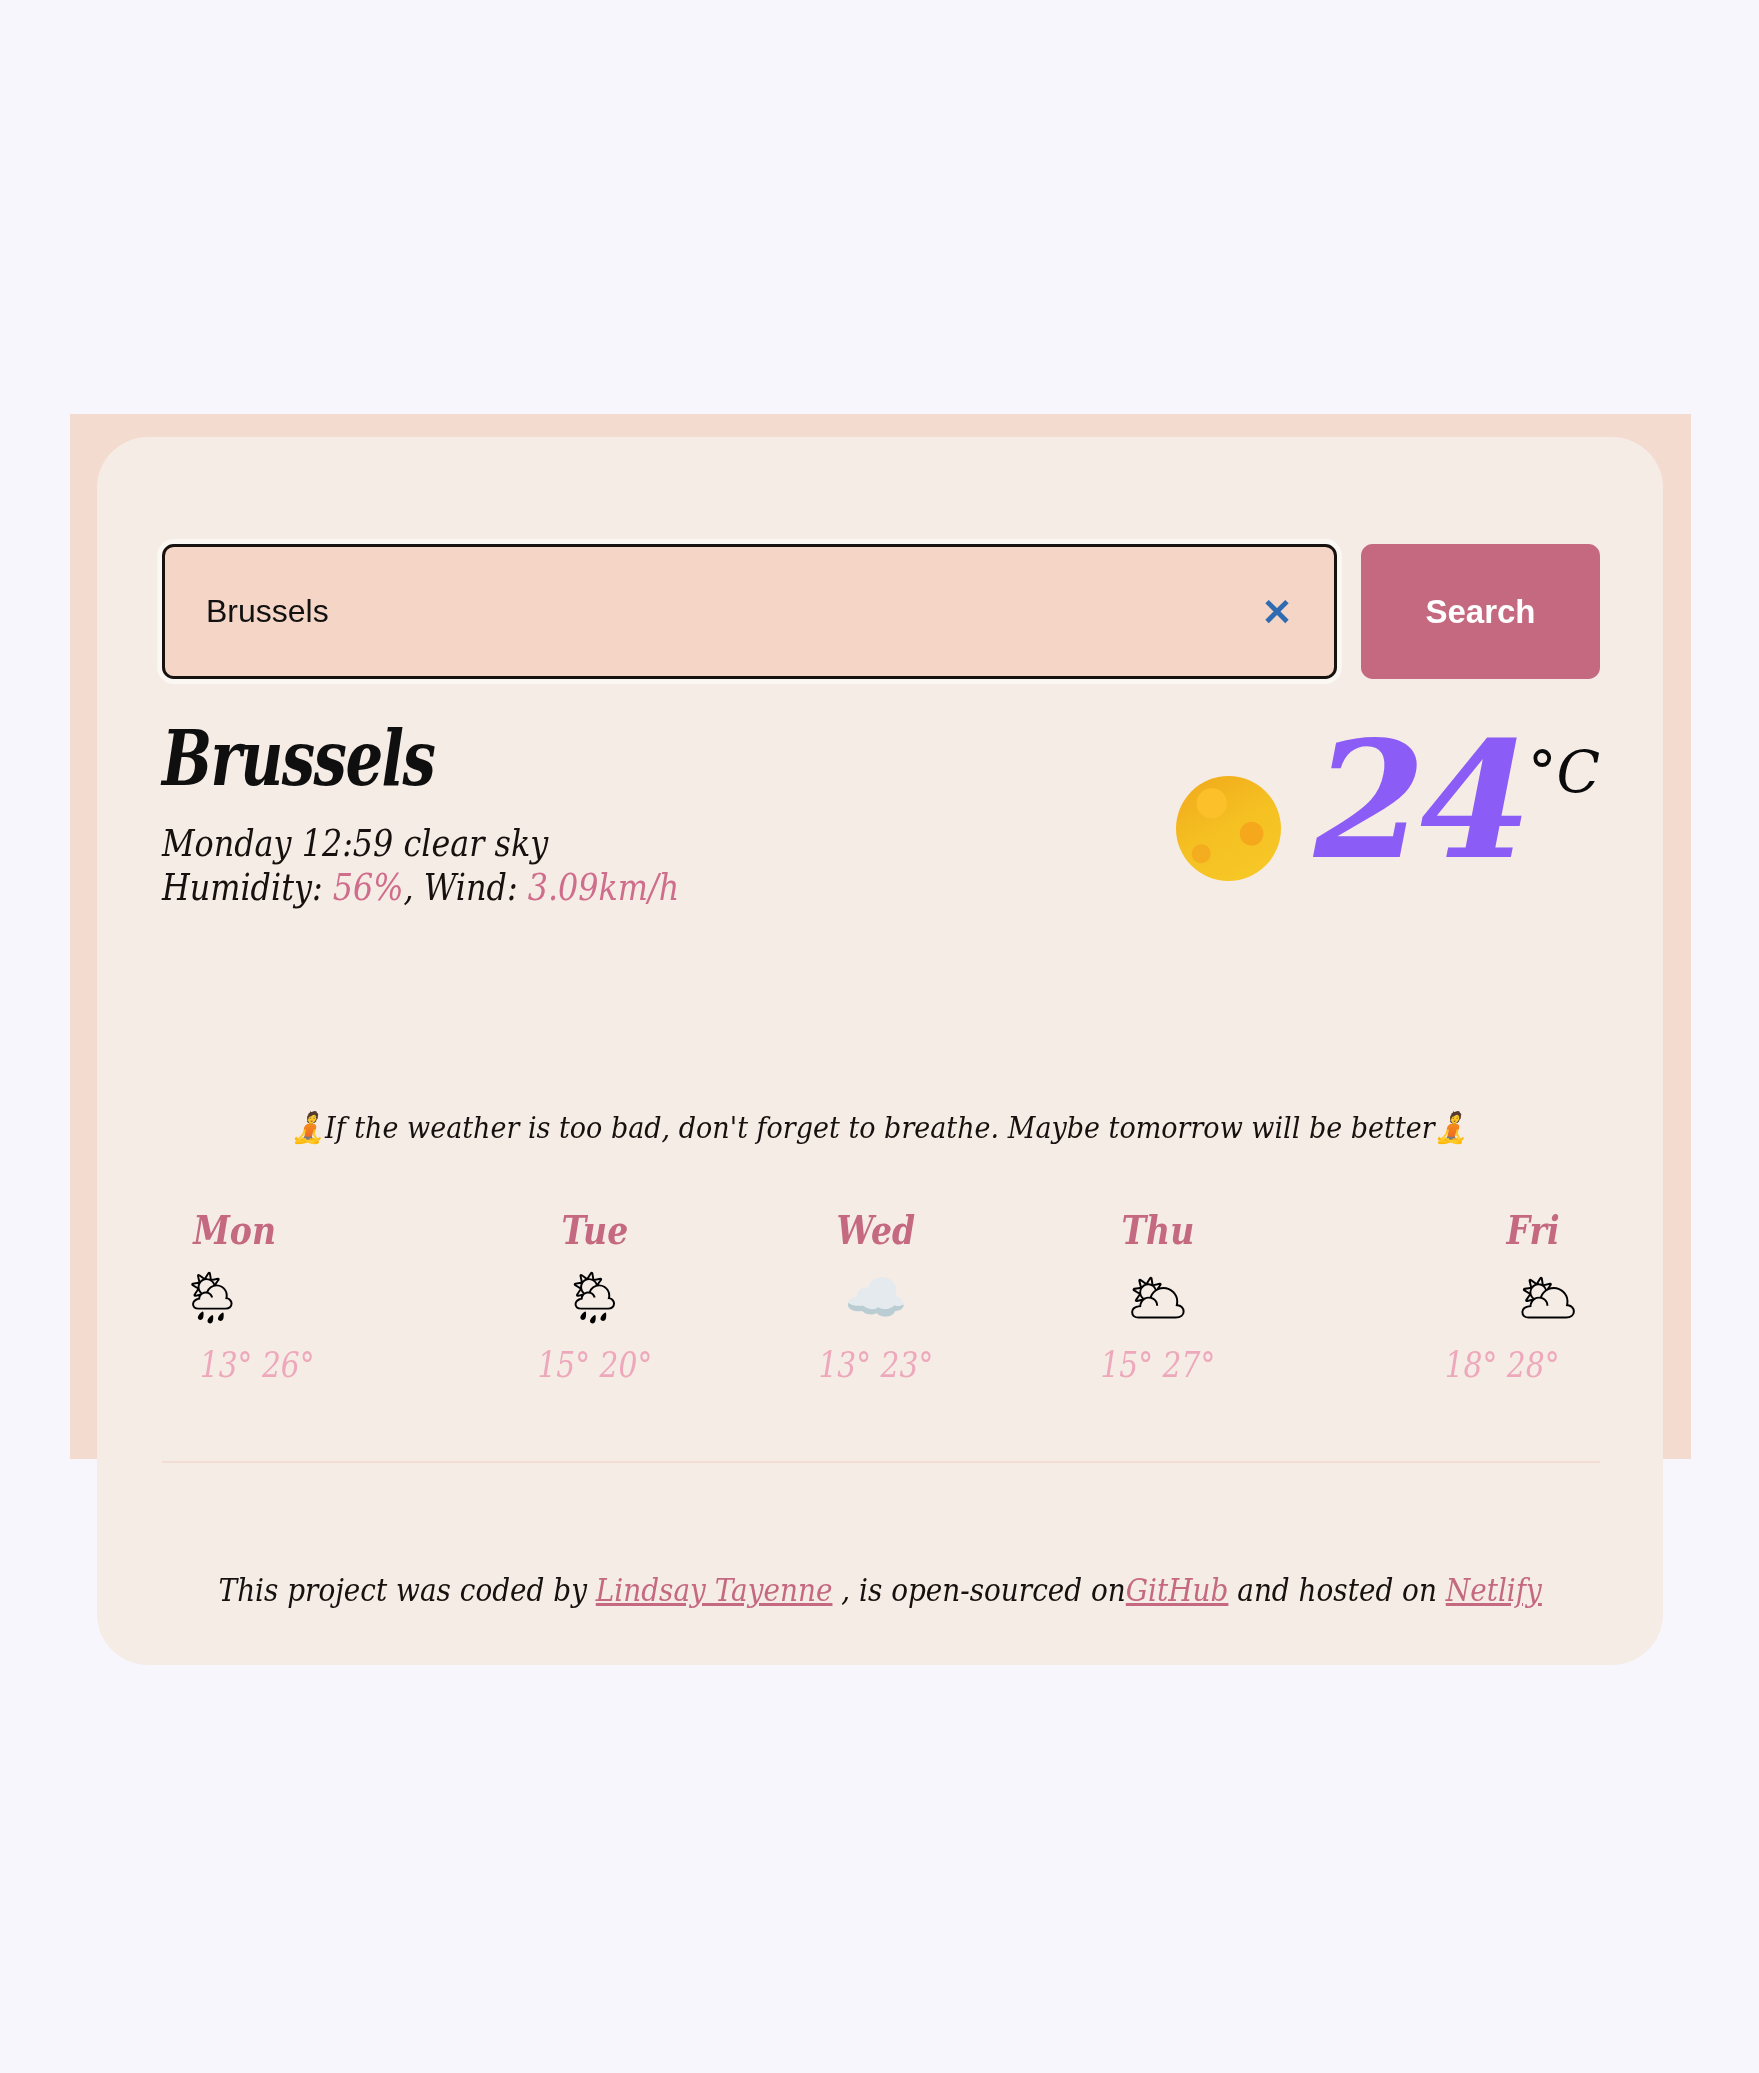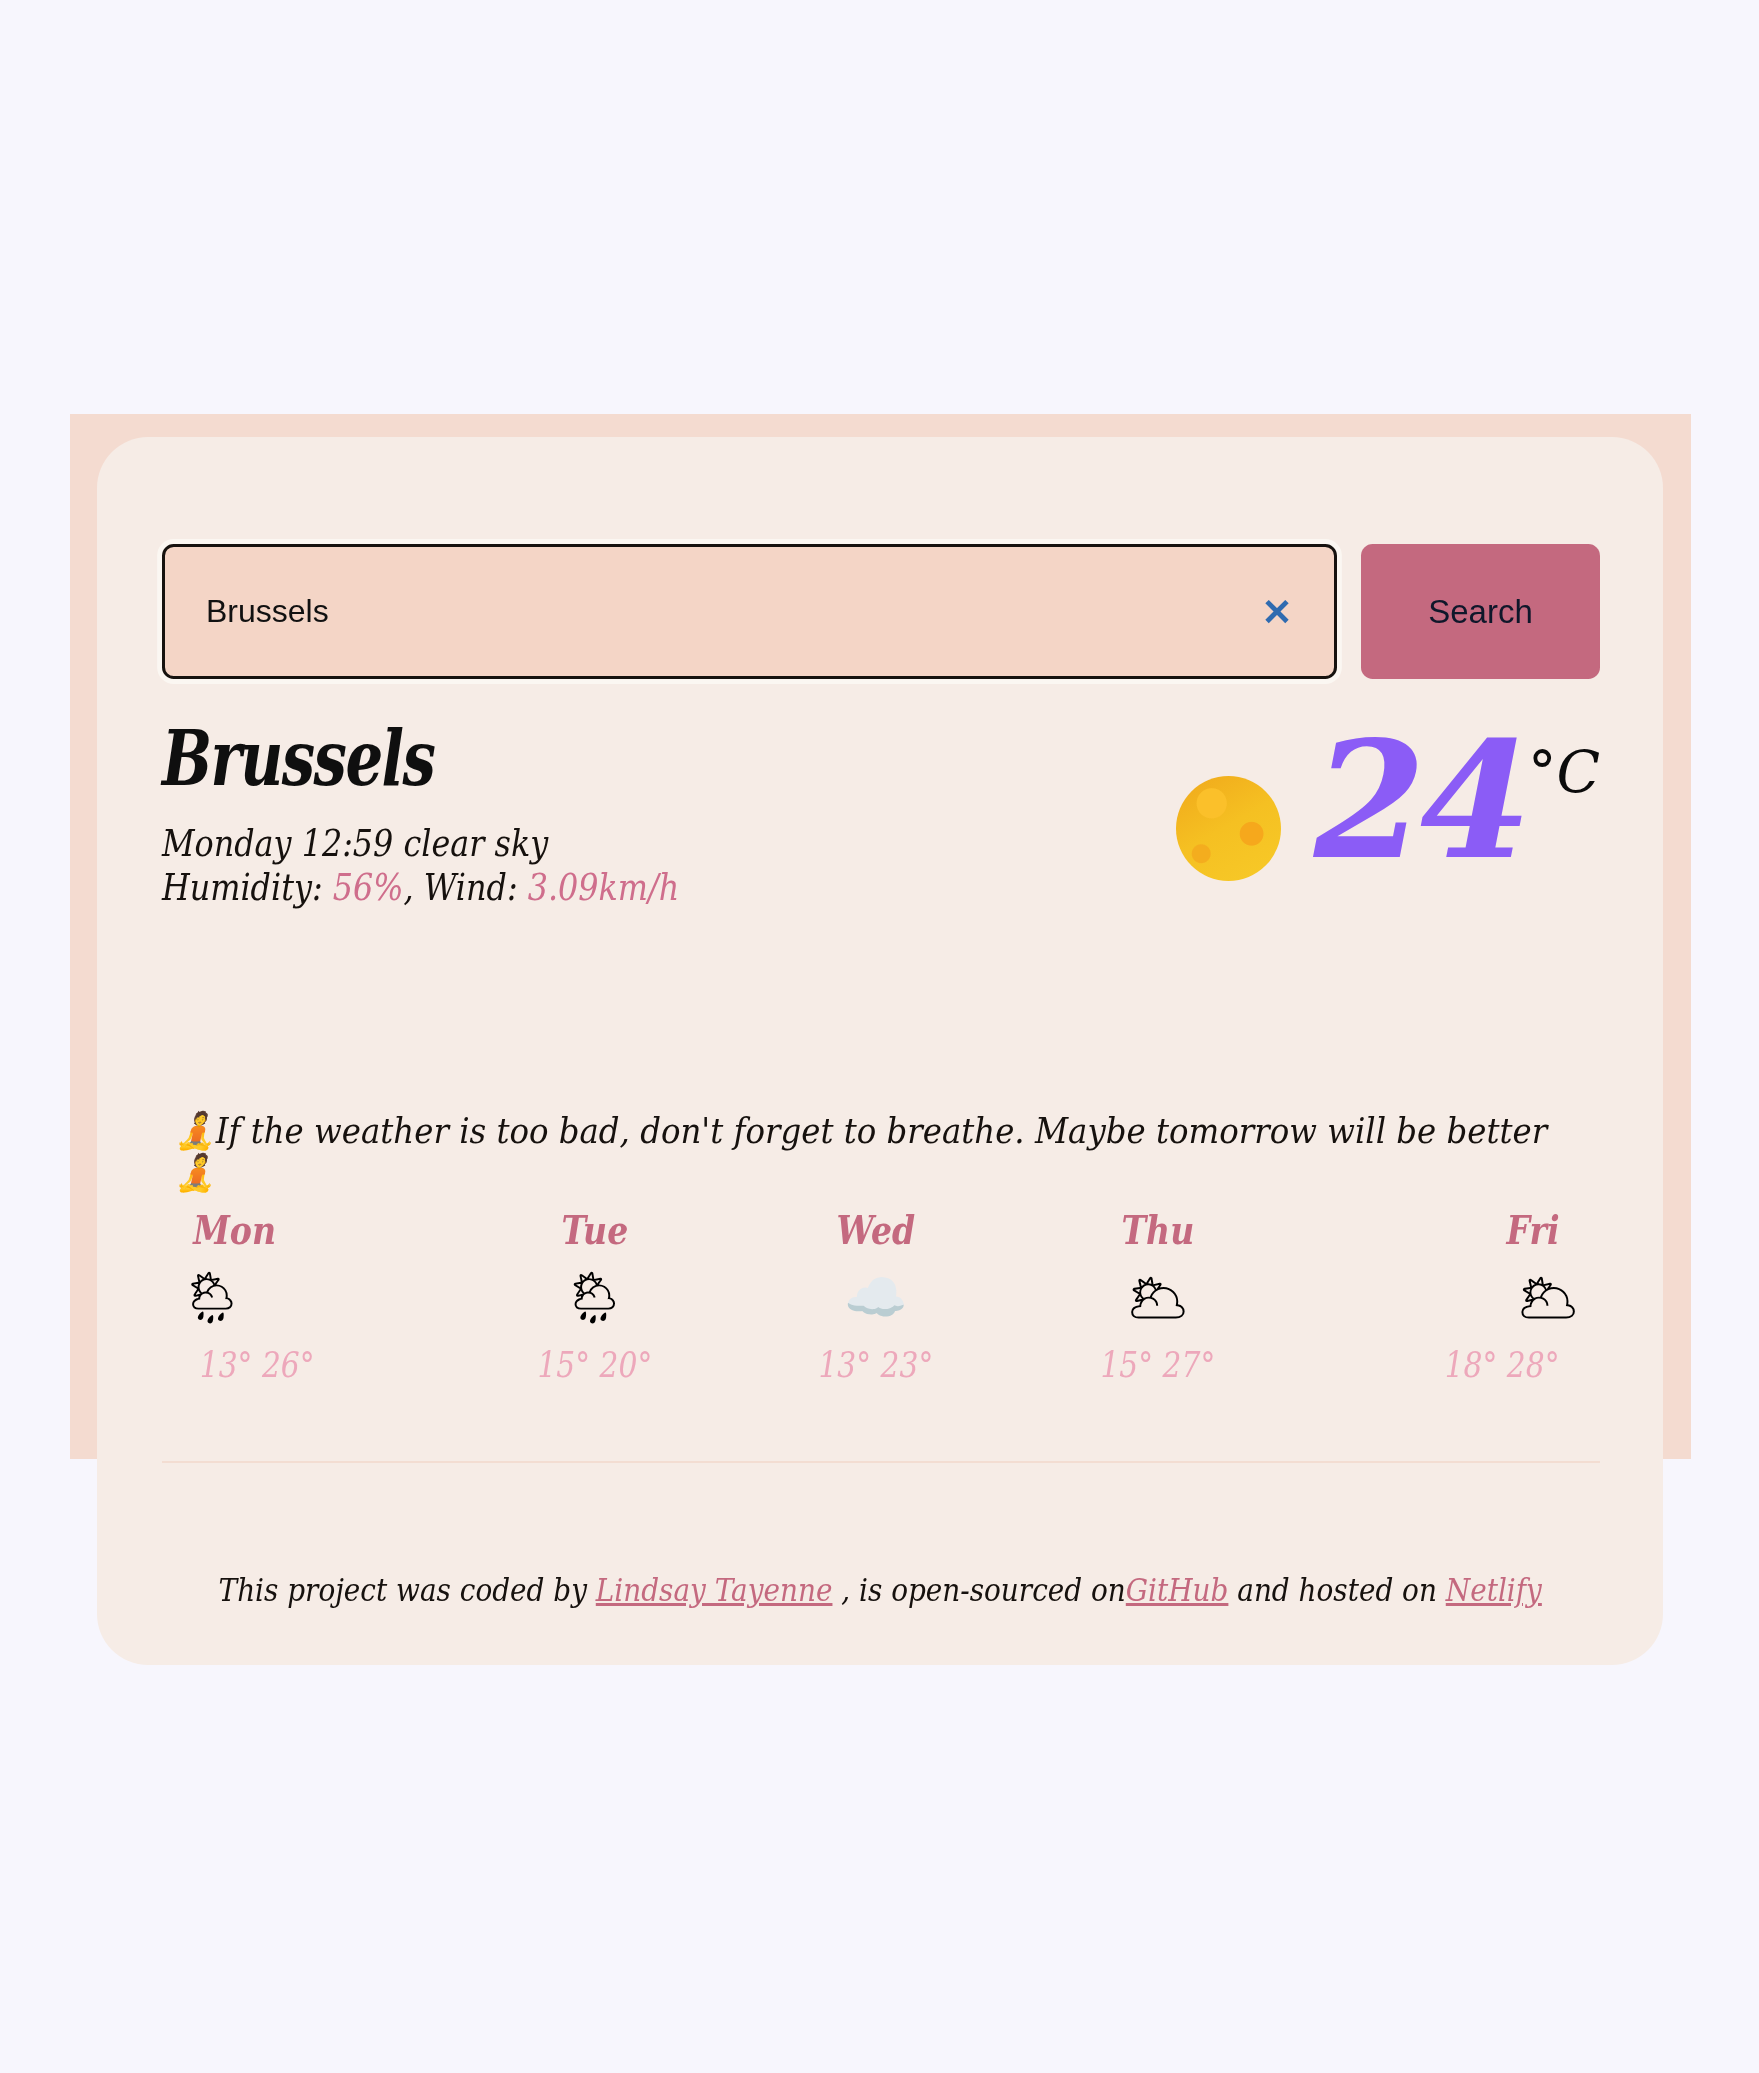--- a/index.html
+++ b/index.html
@@ -82,26 +82,27 @@
     font-size: 37px;
     font-weight: 700;
     color: #2f6bb0;
     cursor: pointer;
     line-height: 1;
     user-select: none;
   }
   #search-button {
     flex: 0 0 239px;
     background: #c4697f;
-    color: #0f172a;
+    color: #ffffff;
     border: none;
     border-radius: 11.7px;
     font-family: "Liberation Sans", sans-serif;
     font-size: 33px;
     cursor: pointer;
+    font-weight: bold;
   }
 
   
   #current-block {
     position: absolute;
     left: 65px;
     top: 278px;
     width: 1438px;
     display: flex;
     justify-content: space-between;
@@ -170,24 +171,24 @@
     margin-top: 13.7px;
     margin-left: 2px;
   }
 
   
   #quote {
     position: absolute;
     left: 0;
     top: 673px;
     width: 100%;
-    text-align: left;
-    font-family: "DejaVu Serif", serif;
-    font-style: italic;
-    font-size: 36px;
+    text-align: center;
+    font-family: "DejaVu Serif", serif;
+    font-style: italic;
+    font-size: 30px;
     color: #16110e;
   }
   #quote .quote-text {
     display: inline-block;
     transform: scaleX(0.9);
   }
 
   
   #forecast {
     position: absolute;

